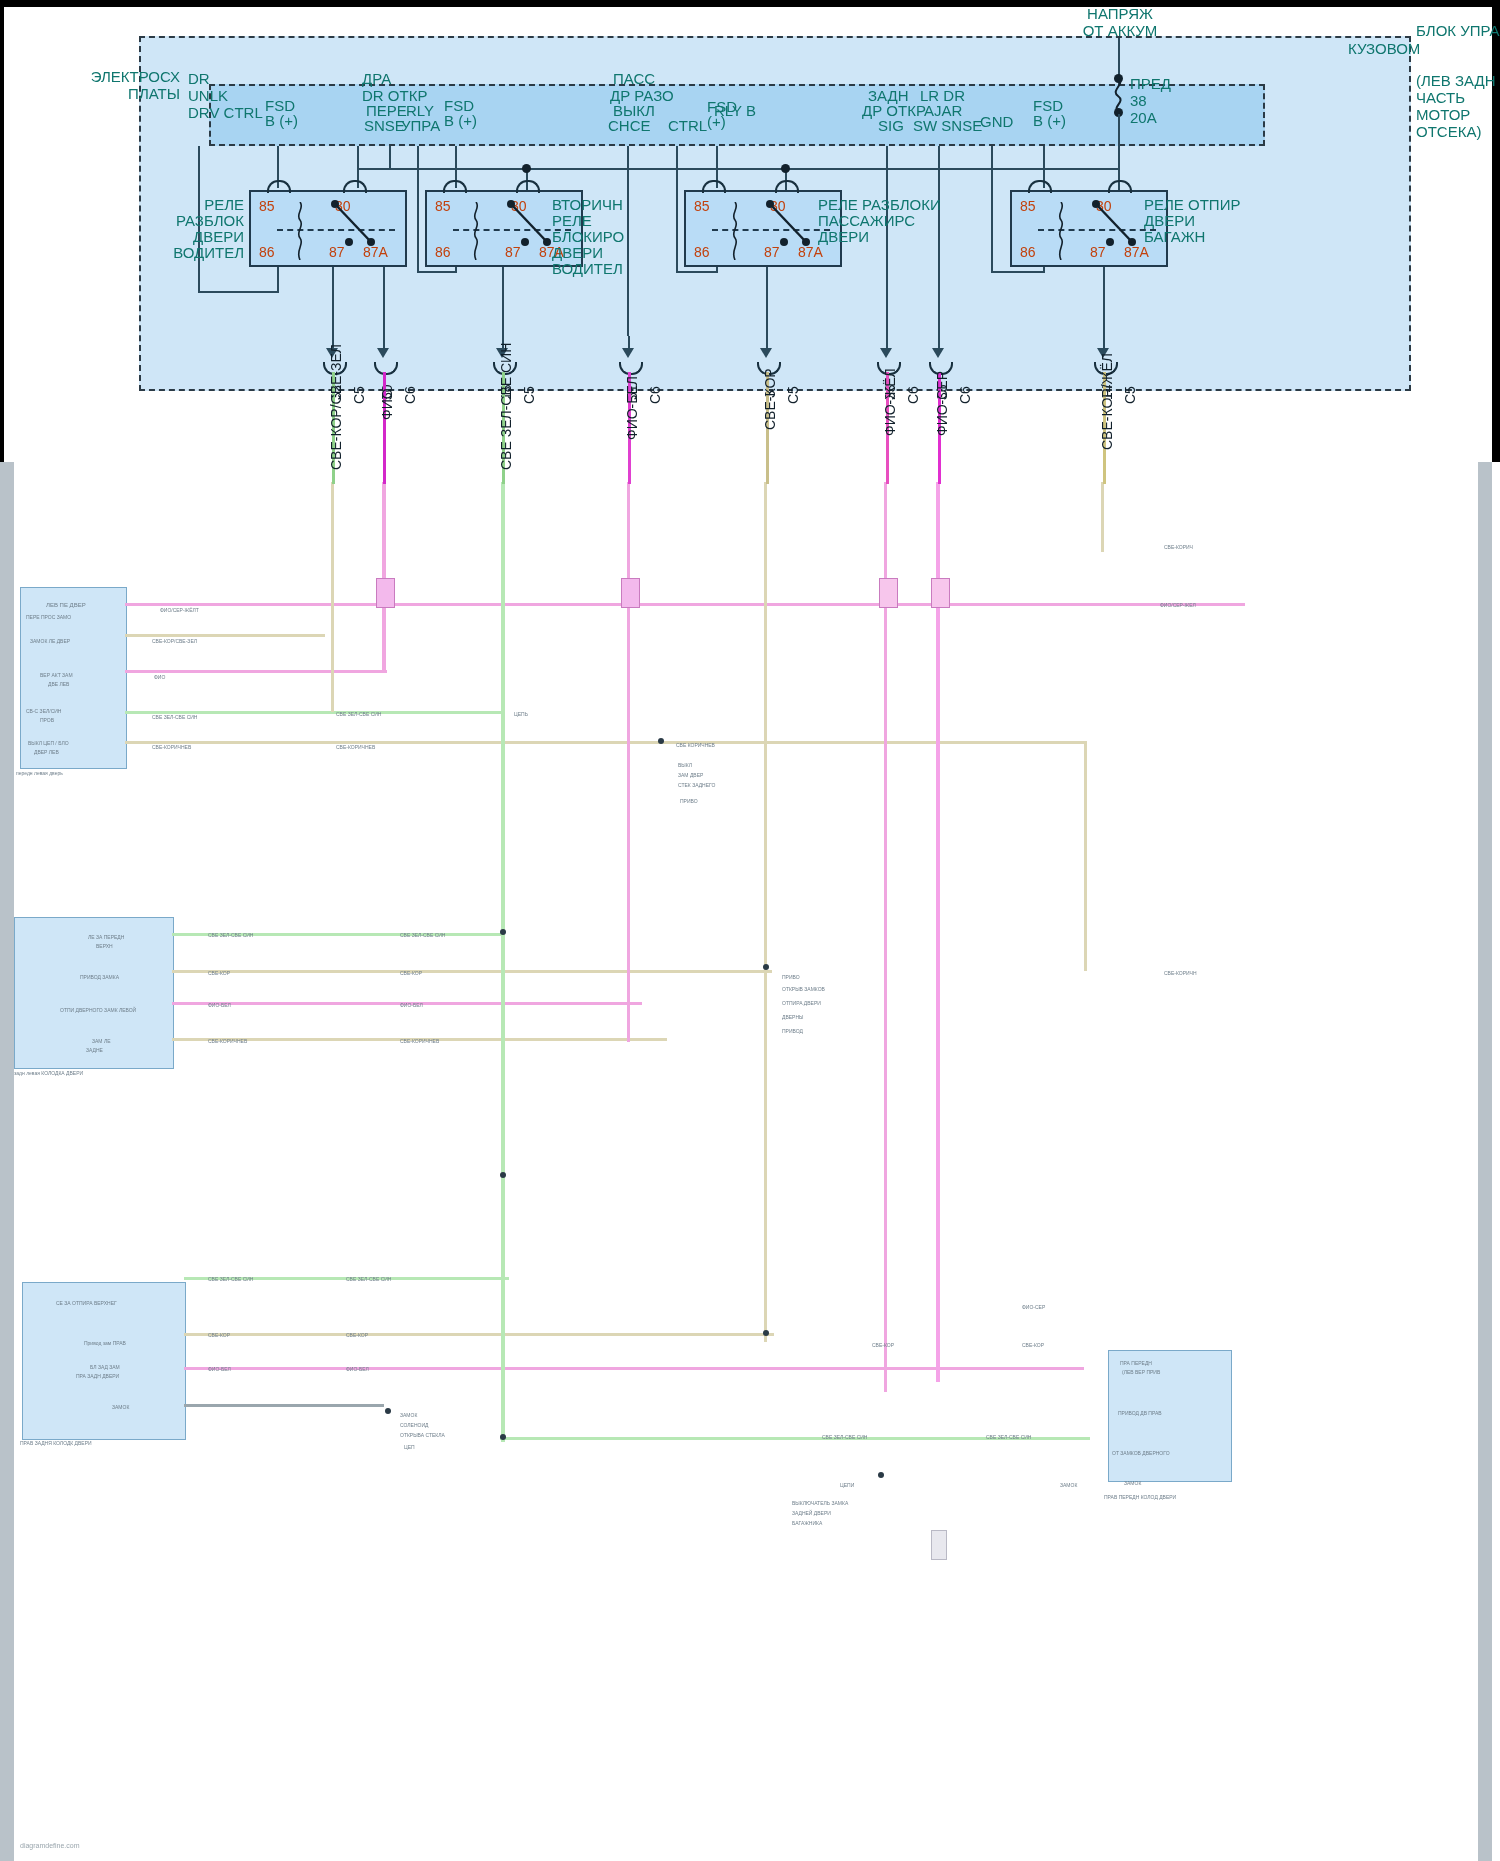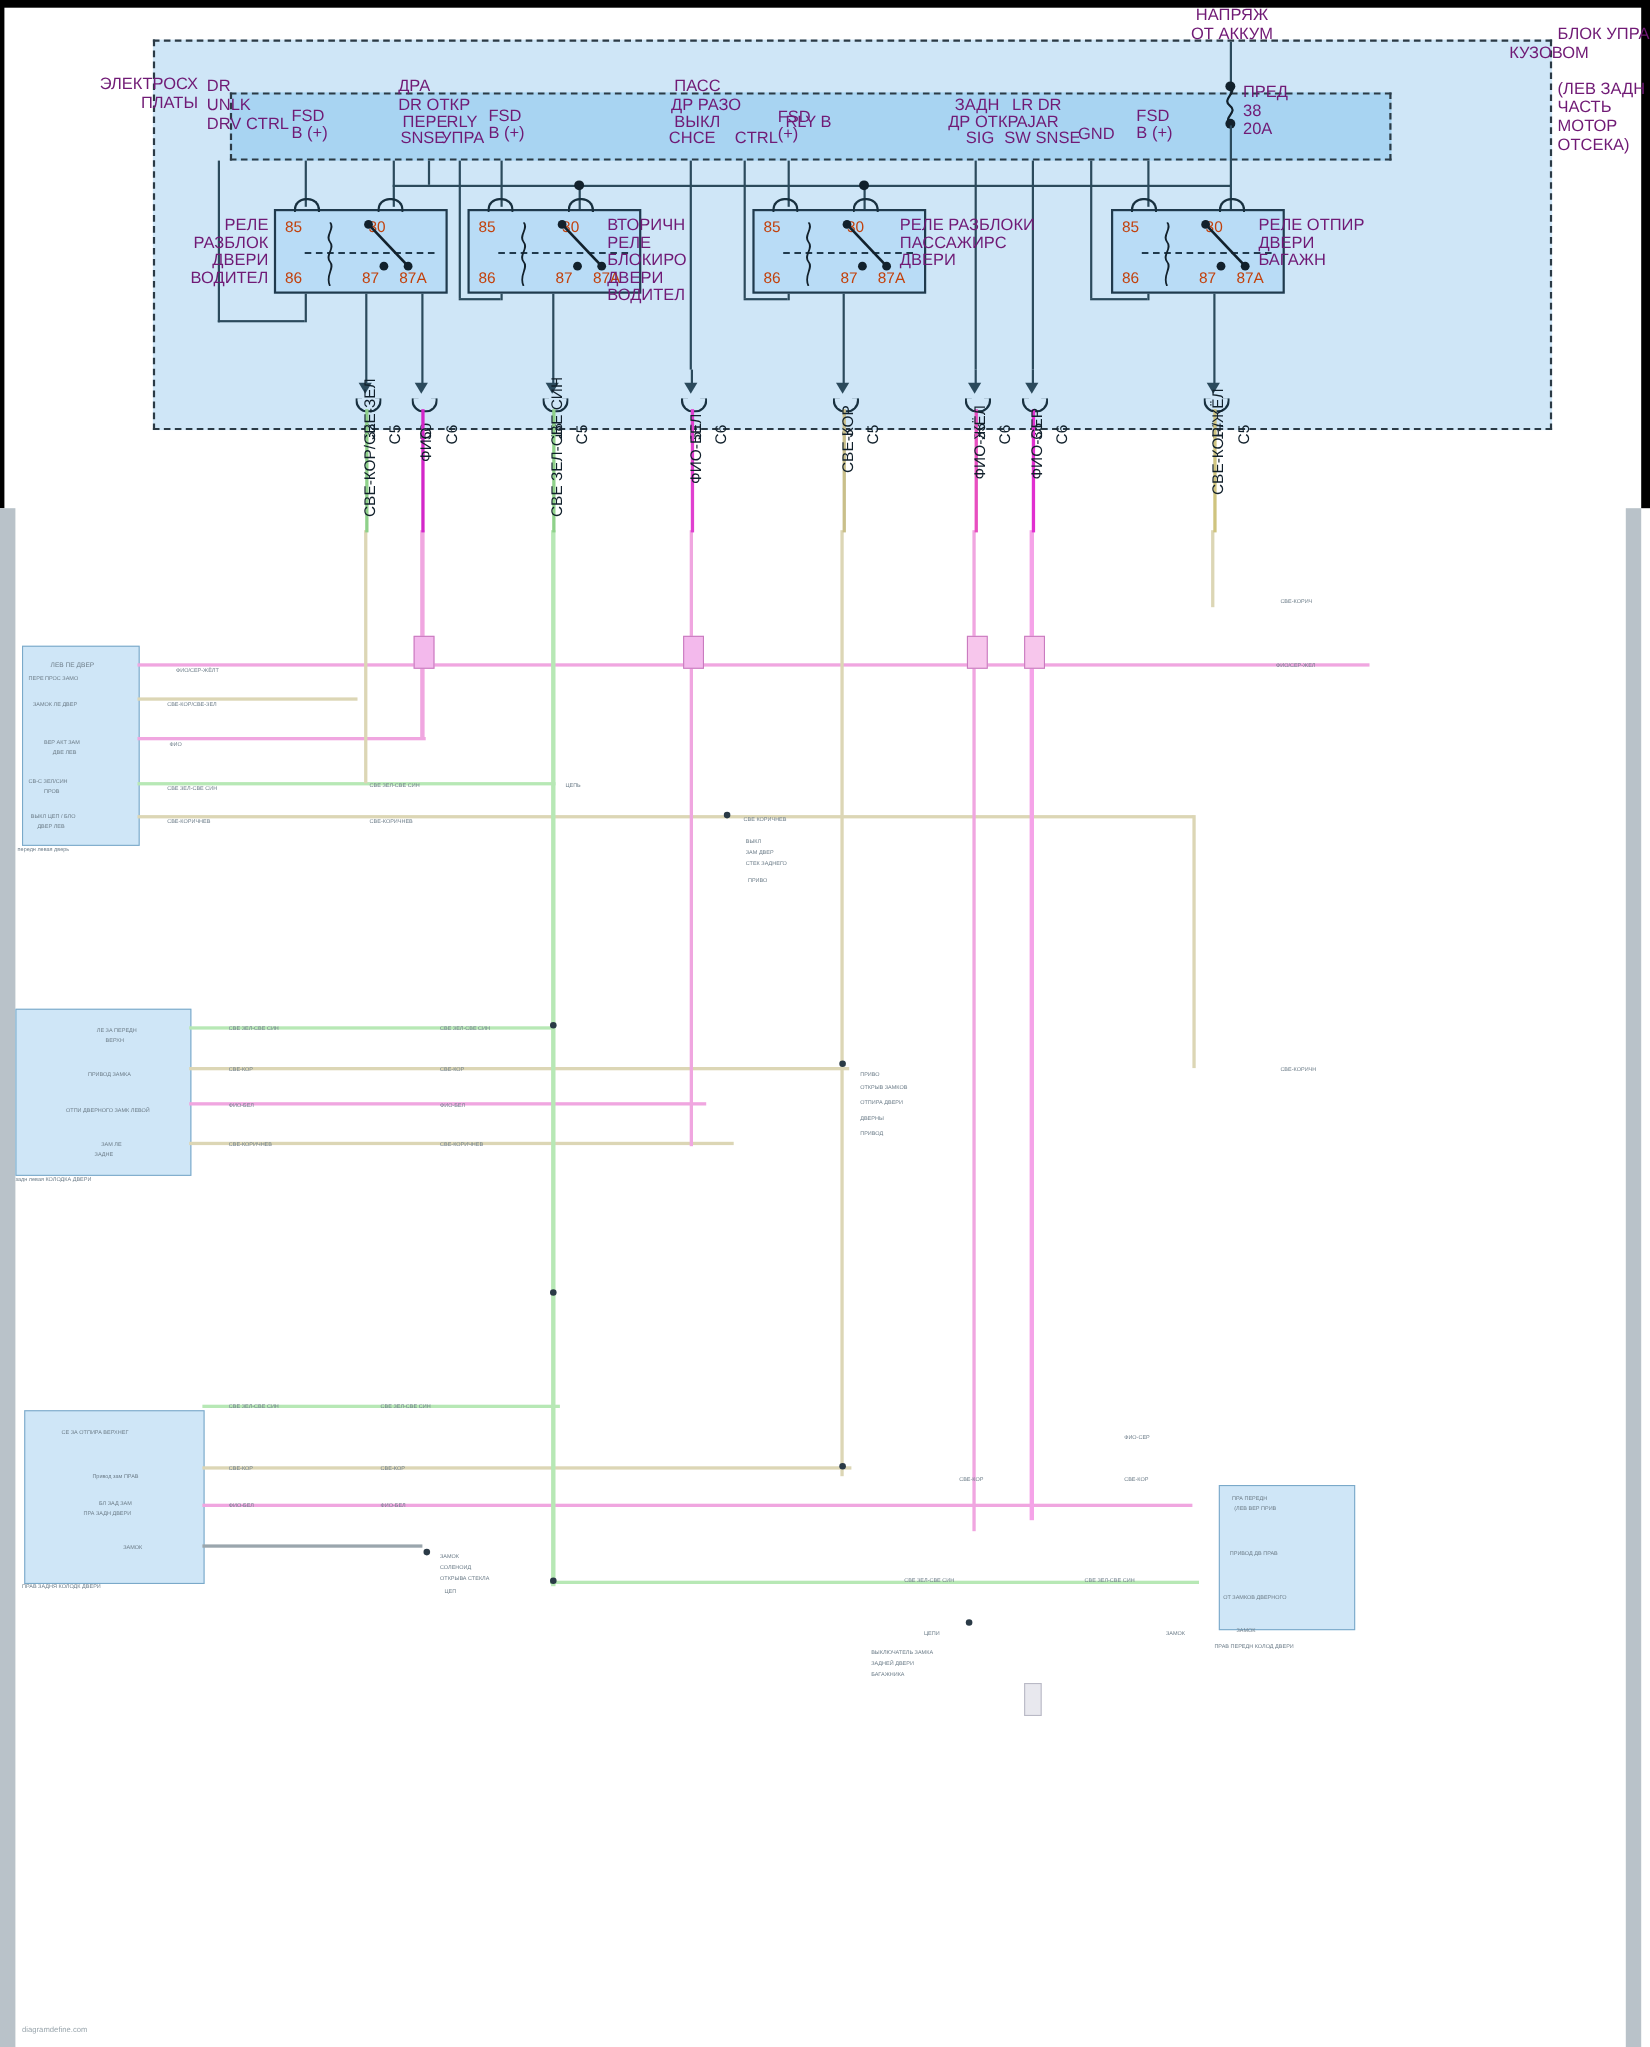--- a/index.html
+++ b/index.html
@@ -11,21 +11,21 @@
   .rightband{position:absolute;right:0;top:0;width:8px;height:1861px;background:#000;}
   .leftband{position:absolute;left:0;top:0;width:4px;height:1861px;background:#000;}
   .botband{position:absolute;left:0;bottom:0;width:1500px;height:6px;background:#000;}
 
   
   .bcm-outer{position:absolute;left:139px;top:36px;width:1272px;height:355px;
       background:#cfe6f7;border:2px dashed #2b3a45;box-sizing:border-box;}
   .bcm-inner{position:absolute;left:209px;top:84px;width:1056px;height:62px;
       background:#a8d4f2;border:2px dashed #2b3a45;box-sizing:border-box;}
 
-  .lbl{position:absolute;color:#701a75;font-size:15px;line-height:17px;white-space:pre;}
+  .lbl{position:absolute;color:#0f766e;font-size:15px;line-height:17px;white-space:pre;}
   .lbl.c{text-align:center;}
   .lbl.r{text-align:right;}
 
   
   .relay{position:absolute;width:158px;height:77px;background:#b9dcf6;
      border:2px solid #203a4d;box-sizing:border-box;}
   .relay .t{position:absolute;font-size:14px;color:#c2410c;}
   .relay .dash{position:absolute;left:26px;right:10px;top:37px;border-top:2px dashed #203a4d;}
 
   
@@ -206,21 +206,21 @@
     <div class="wm" style="left:20px;top:1380px;">diagramdefine.com</div>
   </div>
 
   <div class="bcm-outer"></div>
   <div class="bcm-inner"></div>
 
   <div class="lbl r" style="left:60px;top:68px;width:120px;">ЭЛЕКТРОСХ</div>
   <div class="lbl r" style="left:60px;top:85px;width:120px;">ПЛАТЫ</div>
 
   <div class="lbl" style="left:1416px;top:22px;">БЛОК УПРА</div>
-  <div class="lbl" style="left:1348px;top:40px;margin-left:24px;">КУЗОВОМ</div>
+  <div class="lbl" style="left:1348px;top:40px;">КУЗОВОМ</div>
   <div class="lbl" style="left:1416px;top:72px;">(ЛЕВ ЗАДН</div>
   <div class="lbl" style="left:1416px;top:89px;">ЧАСТЬ</div>
   <div class="lbl" style="left:1416px;top:106px;">МОТОР</div>
   <div class="lbl" style="left:1416px;top:123px;">ОТСЕКА)</div>
 
   <div class="lbl c" style="left:1040px;top:5px;width:160px;">НАПРЯЖ</div>
   <div class="lbl c" style="left:1040px;top:22px;width:160px;">ОТ АККУМ</div>
   <div class="w wv" style="left:1118px;top:38px;height:48px;"></div>
   <div class="dot" style="left:1114px;top:74px;"></div>
 

